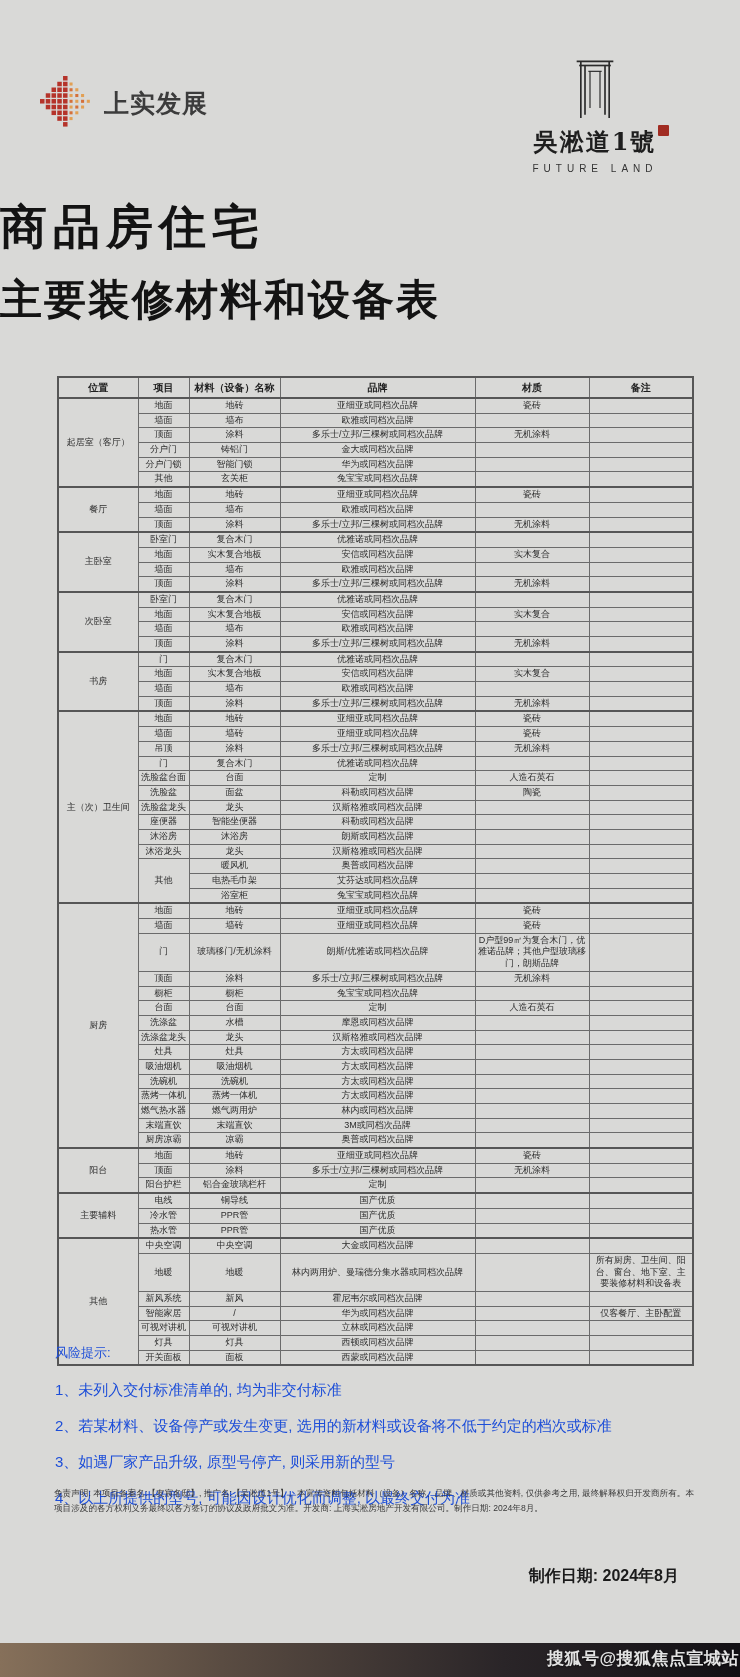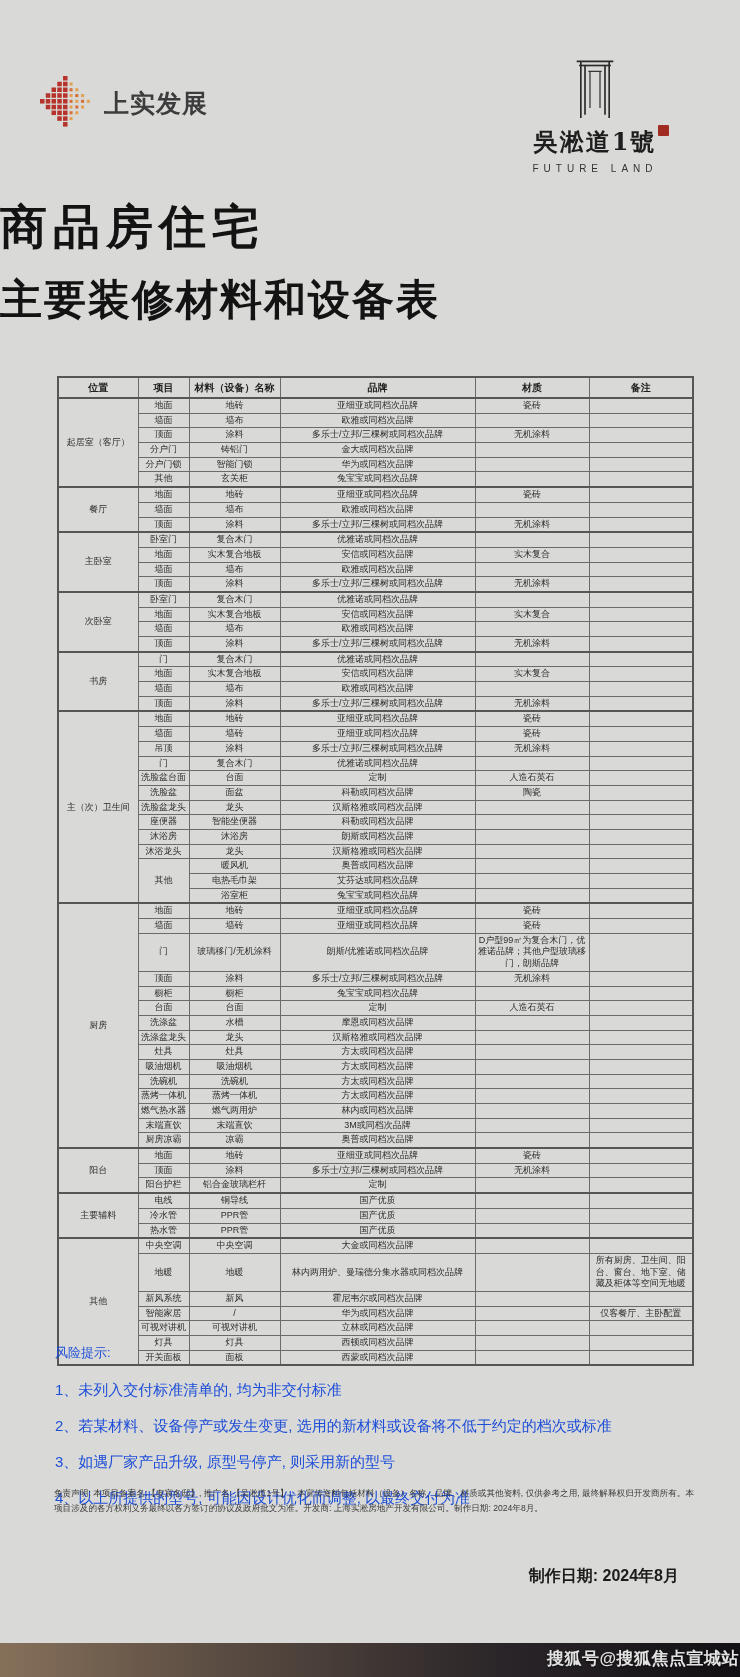--- a/index.html
+++ b/index.html
@@ -559,21 +559,21 @@
           <td>中央空调</td>
           <td>大金或同档次品牌</td>
           <td></td>
           <td></td>
         </tr>
         <tr>
           <td>地暖</td>
           <td>地暖</td>
           <td>林内两用炉、曼瑞德分集水器或同档次品牌</td>
           <td></td>
-          <td>所有厨房、卫生间、阳台、窗台、地下室、储藏及柜体等空间无地暖</td>
+          <td>所有厨房、卫生间、阳台、窗台、地下室、主要装修材料和设备表</td>
         </tr>
         <tr>
           <td>新风系统</td>
           <td>新风</td>
           <td>霍尼韦尔或同档次品牌</td>
           <td></td>
           <td></td>
         </tr>
         <tr>
           <td>智能家居</td>

